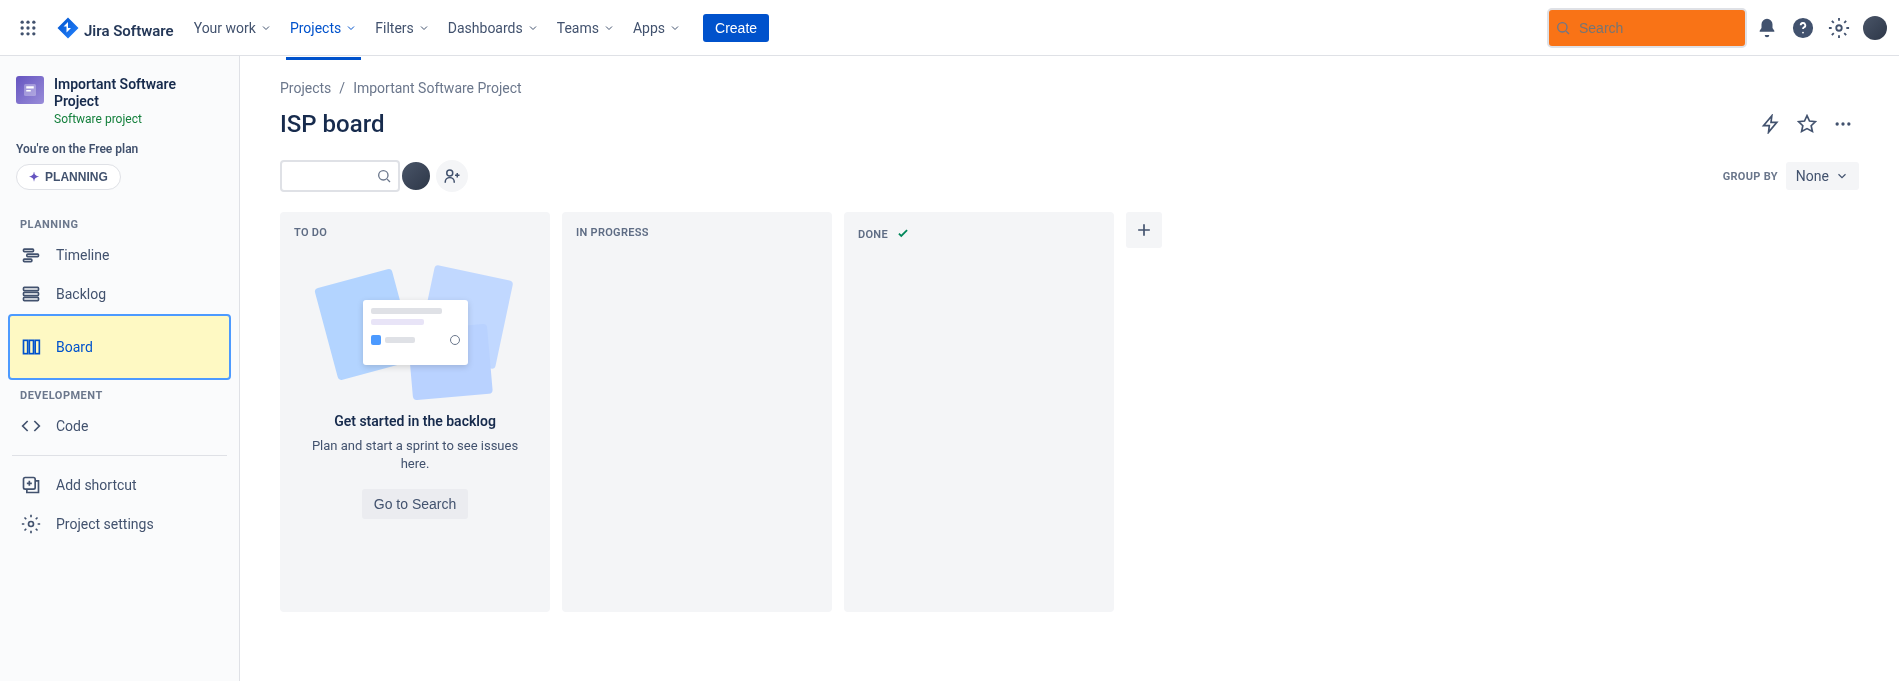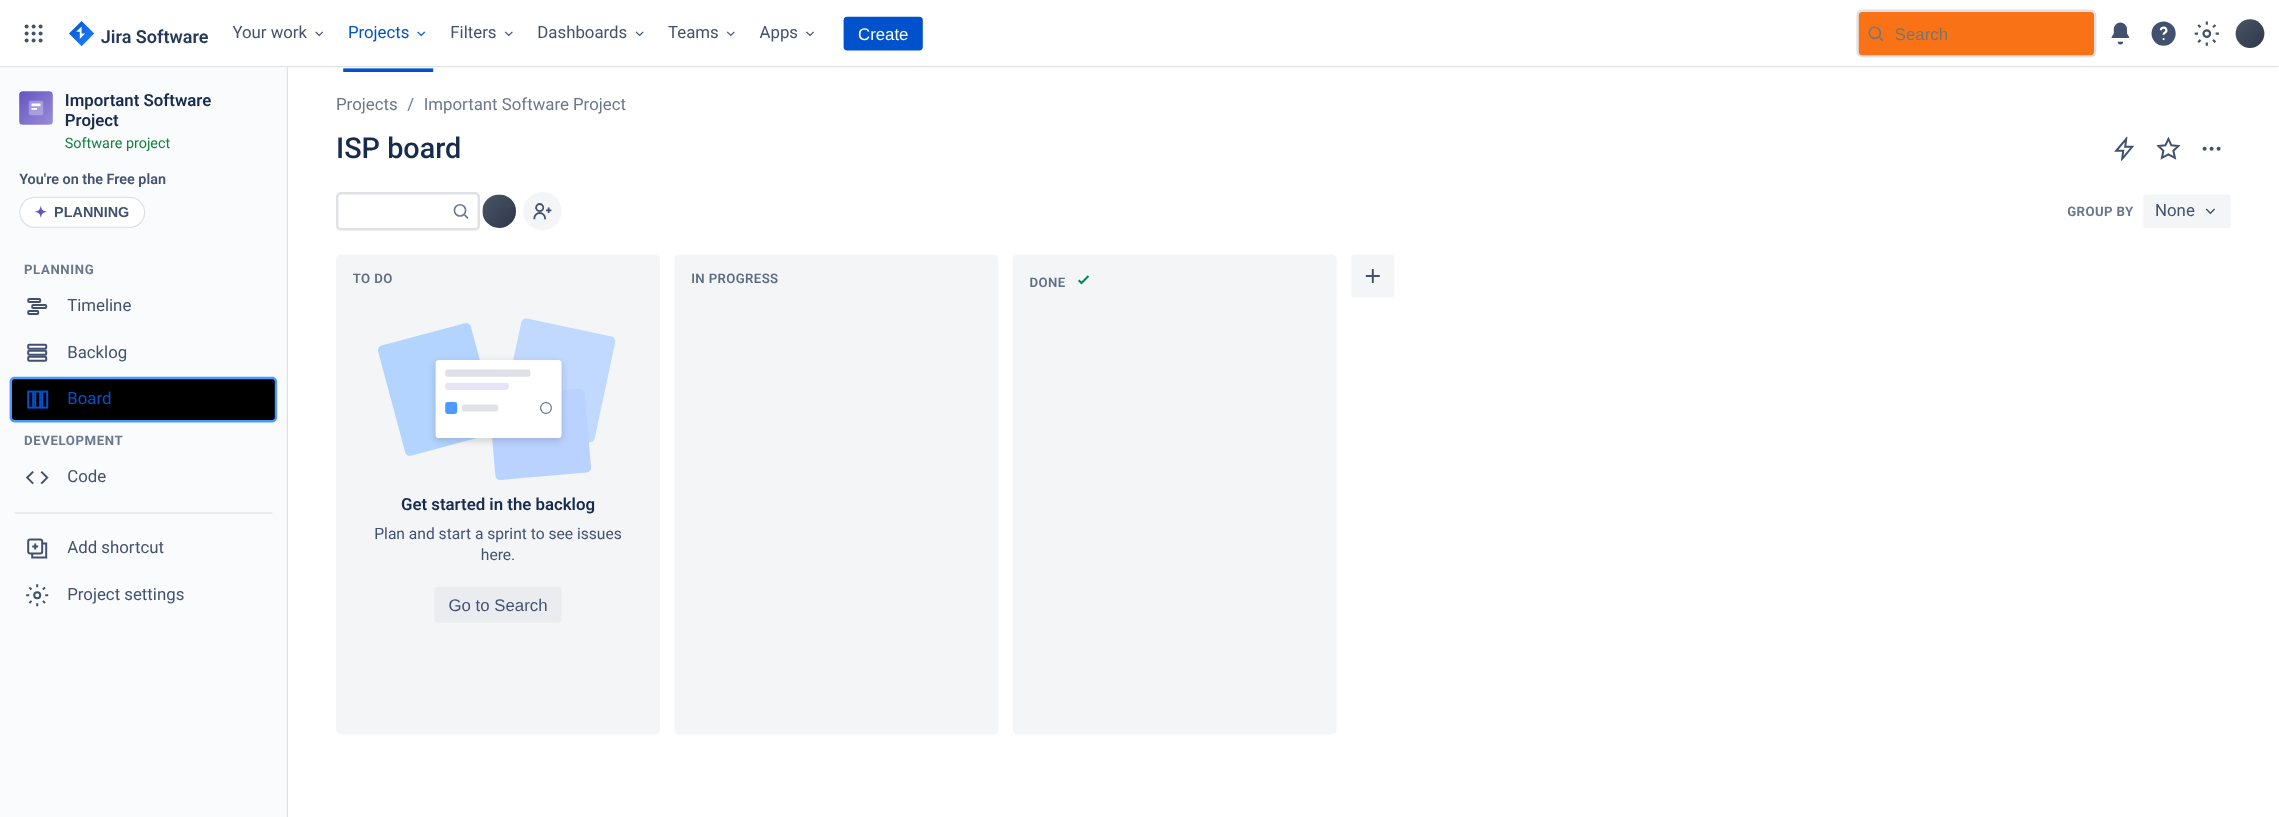--- a/index.html
+++ b/index.html
@@ -33,21 +33,21 @@
 .sidebar { width: 240px; border-right: 1px solid #dfe1e6; background: #fafbfc; padding: 20px 8px; overflow-y: auto; }
 .project-header { display: flex; gap: 10px; padding: 0 8px 16px; align-items: flex-start; }
 .project-icon { width: 28px; height: 28px; border-radius: 3px; background: linear-gradient(135deg, #6554C0, #998DD9); display: flex; align-items: center; justify-content: center; flex-shrink: 0; }
 .project-title { font-weight: 600; font-size: 14px; color: #172B4D; line-height: 1.2; }
 .project-subtitle { font-size: 12px; color: #15803d; margin-top: 2px; }
 .plan-notice { padding: 0 8px; font-size: 12px; color: #42526E; font-weight: 600; }
 .upgrade-btn { margin: 8px 8px 20px; border: 1px solid #dfe1e6; background: #fff; border-radius: 16px; padding: 5px 12px; font-size: 12px; font-weight: 600; color: #42526E; display: inline-flex; align-items: center; gap: 6px; cursor: pointer; }
 .upgrade-btn .sparkle { color: #6554C0; }
 .section-label { font-size: 11px; font-weight: 700; color: #6b778c; letter-spacing: 0.5px; padding: 8px 12px 4px; text-transform: uppercase; }
 .side-item { display: flex; align-items: center; gap: 14px; padding: 8px 12px; border-radius: 3px; cursor: pointer; color: #42526E; margin: 1px 0; }
-.side-item.selected { background: #000000; color: #0052CC; border: 2px solid #4c9aff; border-radius: 4px; padding: 6px 10px; }
+.side-item.selected { background: #fef9c3; color: #0052CC; border: 2px solid #4c9aff; border-radius: 4px; padding: 20px 10px; }
 .side-item .icon { width: 22px; height: 22px; flex-shrink: 0; display: flex; align-items: center; justify-content: center; }
 .sidebar-divider { height: 1px; background: #dfe1e6; margin: 10px 4px; }
 
 
 .main { flex: 1; padding: 24px 40px; overflow: auto; }
 .breadcrumb { display: flex; align-items: center; gap: 8px; font-size: 14px; color: #6b778c; margin-bottom: 12px; }
 .breadcrumb a { color: #6b778c; text-decoration: none; }
 .page-header { display: flex; align-items: center; margin-bottom: 20px; }
 .page-title { font-size: 24px; font-weight: 500; color: #172B4D; }
 .page-actions { margin-left: auto; display: flex; gap: 4px; }

